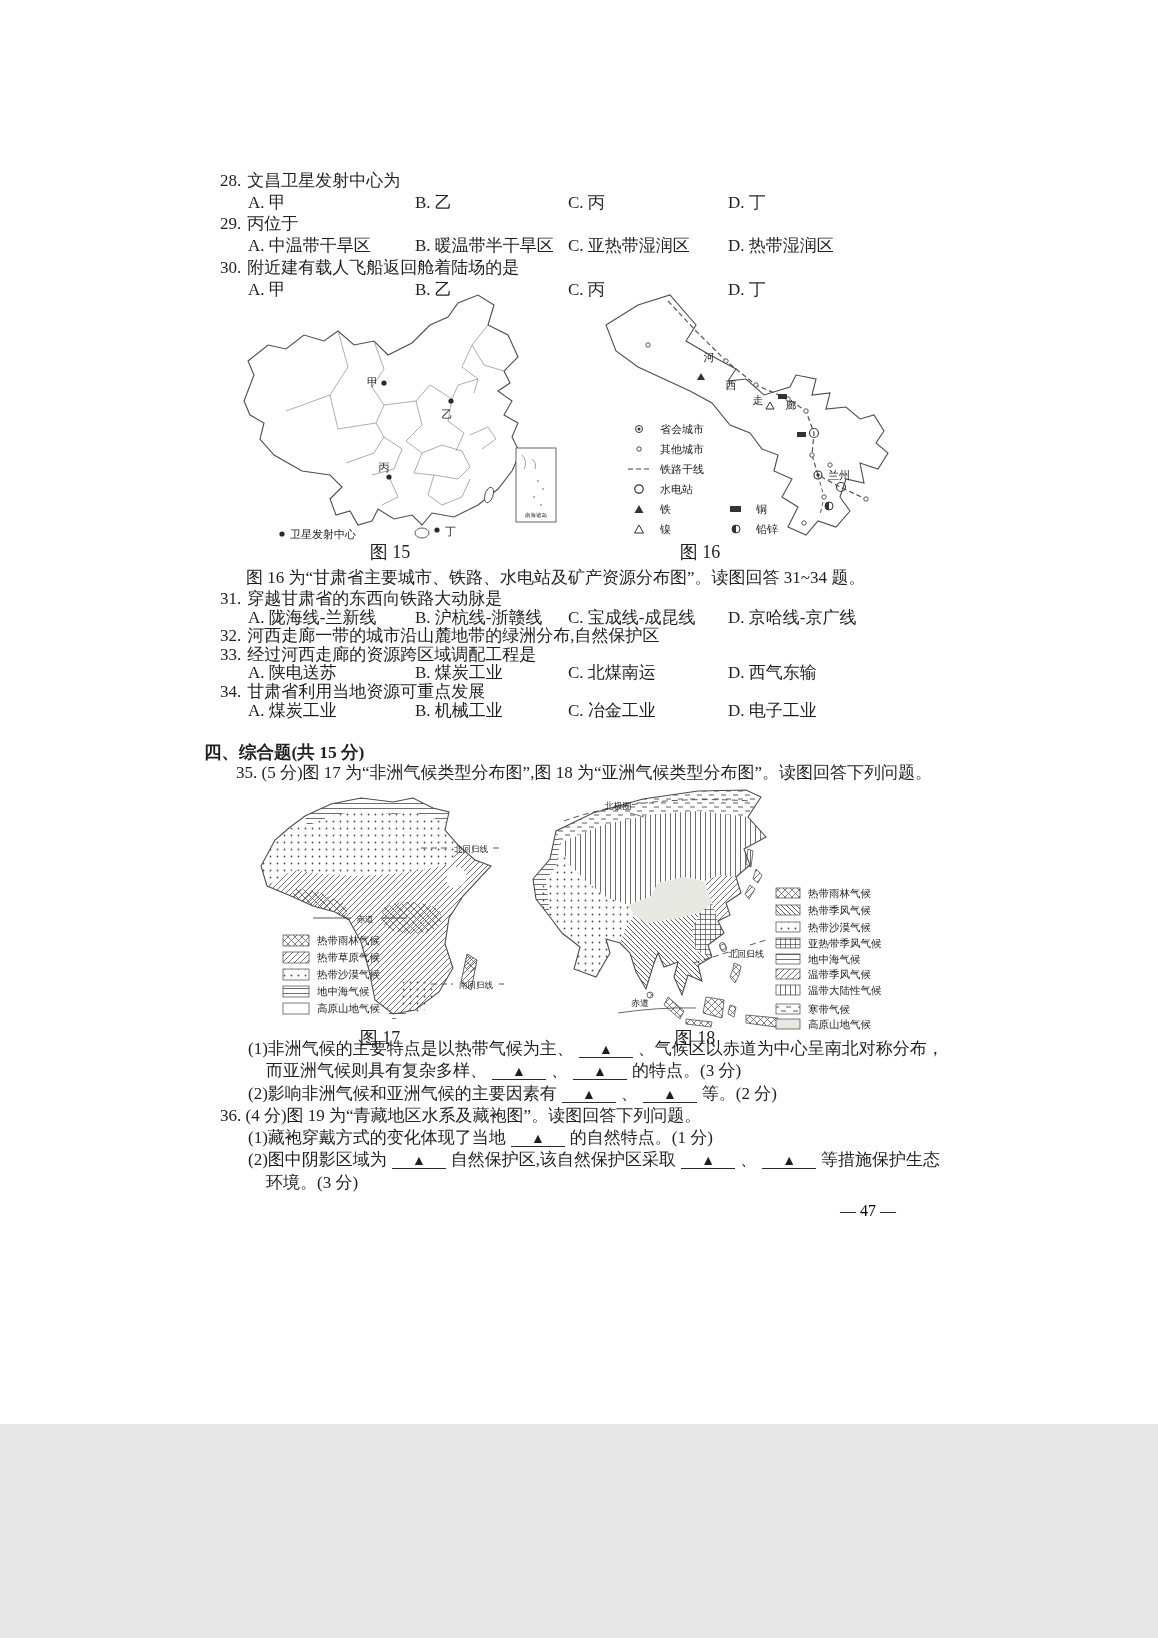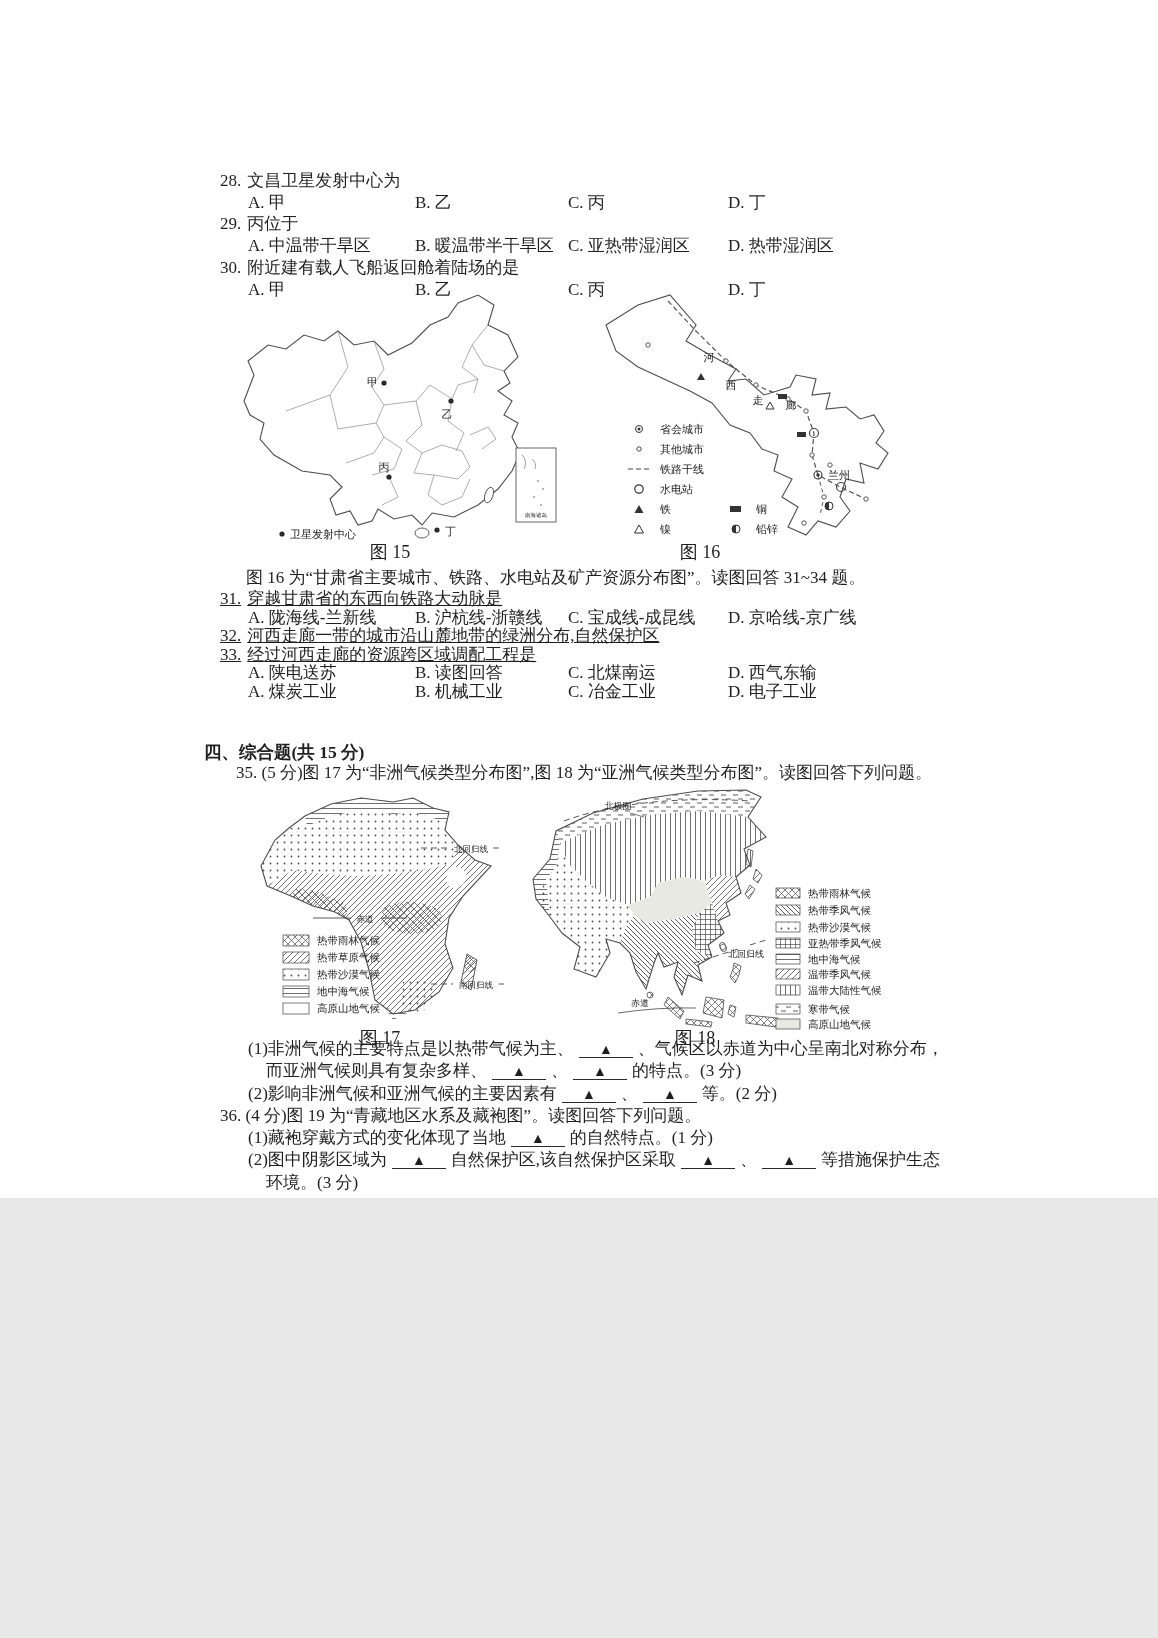--- a/index.html
+++ b/index.html
@@ -1,17 +1,17 @@
 <!DOCTYPE html>
 <html><head>
 <meta charset="utf-8">
 <style>
   html,body { margin:0; padding:0; background:#e8e8e8; }
   .page {
-    position:relative; width:1158px; height:1198px; margin:0 auto;
+    position:relative; width:1158px; height:1424px; margin:0 auto;
     background:#ffffff; color:#1f1f1f;
     font-family:"Liberation Serif","DejaVu Serif",serif;
     overflow:hidden;
   }
   .tblock { position:absolute; font-size:17px; }
   .line { white-space:nowrap; }
   .stem-line { padding-left:16px; }
   .opt-line { padding-left:44px; }
   .opt-a { display:inline-block; width:167px; }
   .opt-b { display:inline-block; width:153px; }
@@ -172,26 +172,27 @@
         <circle cx="158" cy="246" r="4" fill="#fff" stroke="#333" stroke-width="1"></circle>
         <path d="M 158,242 A 4,4 0 0 0 158,250 Z" fill="#333"></path>
         <text x="178" y="250">铅锌</text>
       </g>
     </g>
   </svg>
   <div class="figcap" style="left:660px; top:540px;">图 16</div>
 
   <div class="tblock" style="left:246px; top:566px;">图 16 为“甘肃省主要城市、铁路、水电站及矿产资源分布图”。读图回答 31~34 题。</div>
 
-  <div class="tblock" style="left:204px; top:590px; line-height:18.6px;text-decoration:underline;">
+  <div class="tblock" style="left:204px; top:590px; line-height:18.6px;">
     <div class="line stem-line"><span class="num">31.</span><span>穿越甘肃省的东西向铁路大动脉是</span></div>
     <div class="line opt-line"><span class="opt-a">A. 陇海线-兰新线</span><span class="opt-b">B. 沪杭线-浙赣线</span><span class="opt-c">C. 宝成线-成昆线</span><span class="opt-d">D. 京哈线-京广线</span></div>
     <div class="line stem-line"><span class="num">32.</span><span>河西走廊一带的城市沿山麓地带的绿洲分布,自然保护区</span></div>
     <div class="line stem-line"><span class="num">33.</span><span>经过河西走廊的资源跨区域调配工程是</span></div>
-    <div class="line opt-line"><span class="opt-a">A. 陕电送苏</span><span class="opt-b">B. 读图回答</span><span class="opt-c">C. 北煤南运</span><span class="opt-d">D. 西气东输</span></div>
+    <div class="line opt-line"><span class="opt-a">A. 陕电送苏</span><span class="opt-b">B. 煤炭工业</span><span class="opt-c">C. 北煤南运</span><span class="opt-d">D. 西气东输</span></div>
+    <div class="line stem-line"><span class="num">34.</span><span>甘肃省利用当地资源可重点发展</span></div>
     <div class="line opt-line"><span class="opt-a">A. 煤炭工业</span><span class="opt-b">B. 机械工业</span><span class="opt-c">C. 冶金工业</span><span class="opt-d">D. 电子工业</span></div>
   </div>
 
   <div class="tblock sec-title" style="left:204px; top:740px;font-family:Liberation Serif, serif;">四、综合题(共 15 分)</div>
   <div class="tblock stem-line" style="left:220px; top:761px;">35. (5 分)图 17 为“非洲气候类型分布图”,图 18 为“亚洲气候类型分布图”。读图回答下列问题。</div>
 
   <svg style="left:253px; top:776px;" width="252" height="252" viewBox="0 0 252 252">
     <defs>
       <pattern id="f7cross" patternUnits="userSpaceOnUse" width="7" height="7">
         <path d="M0,7 L7,0 M0,0 L7,7" stroke="#4a4a4a" stroke-width="0.7"></path>

